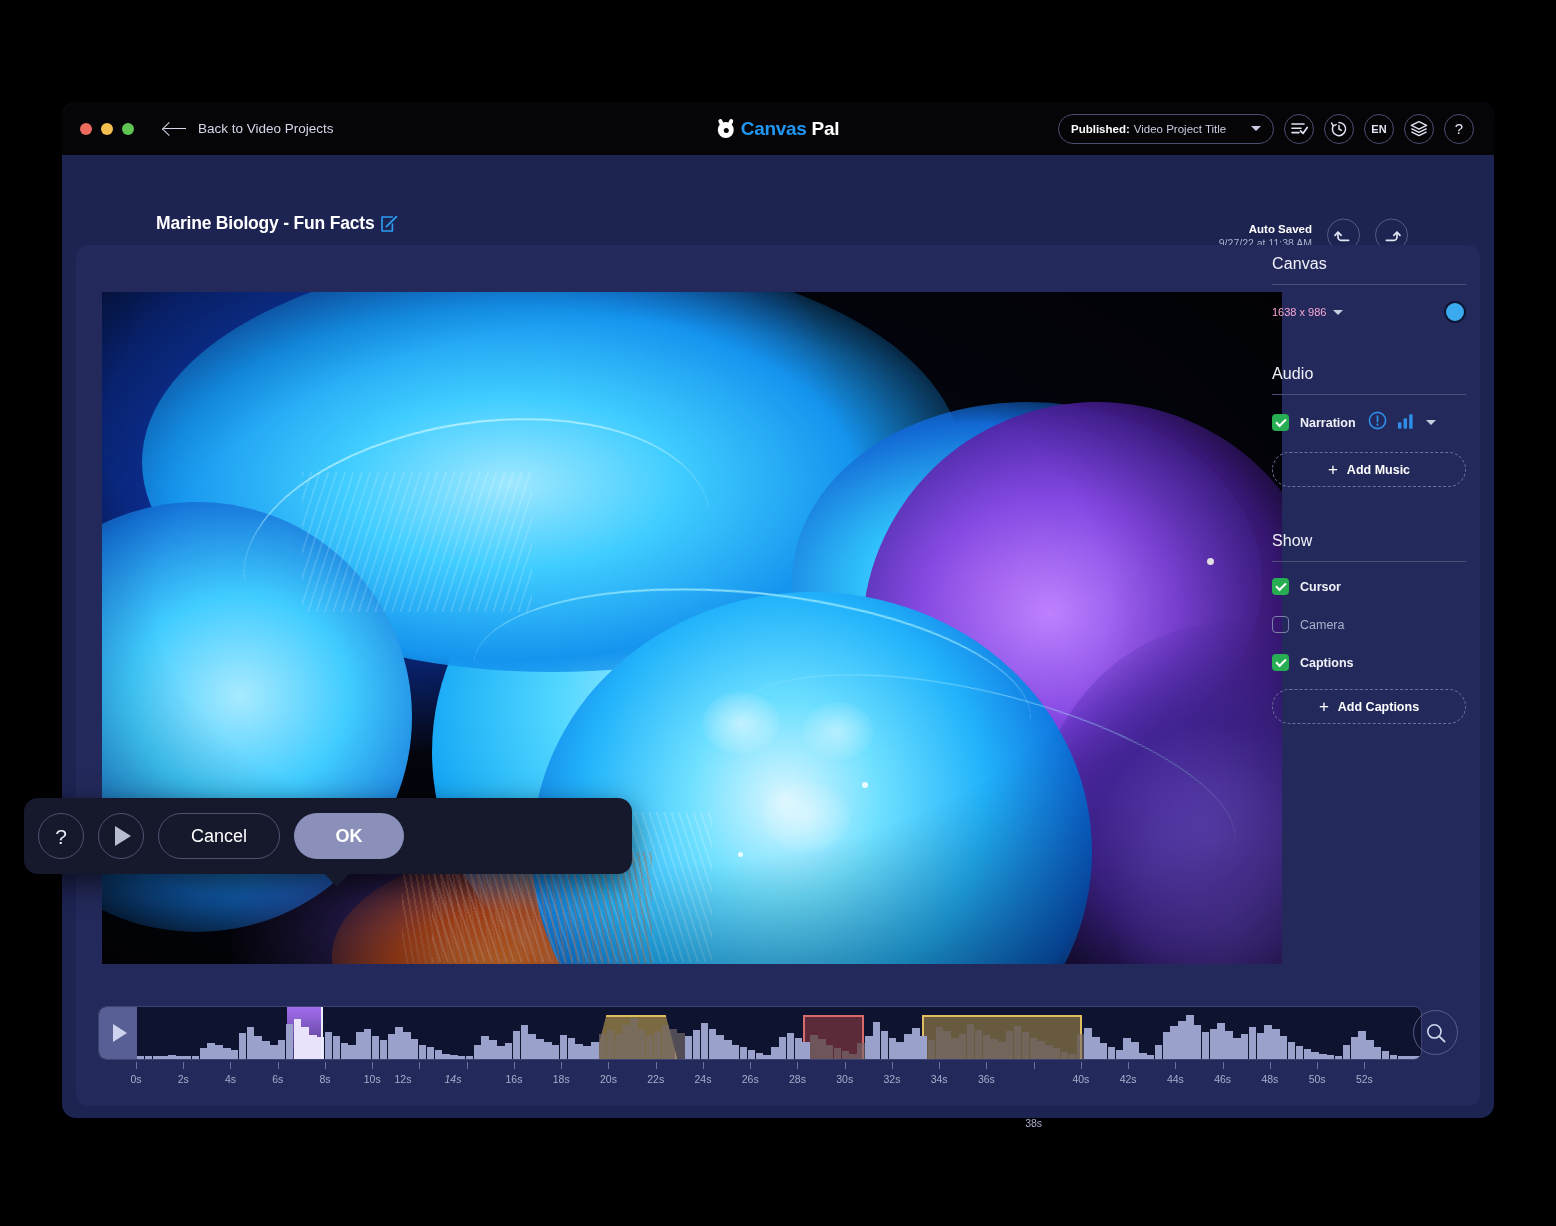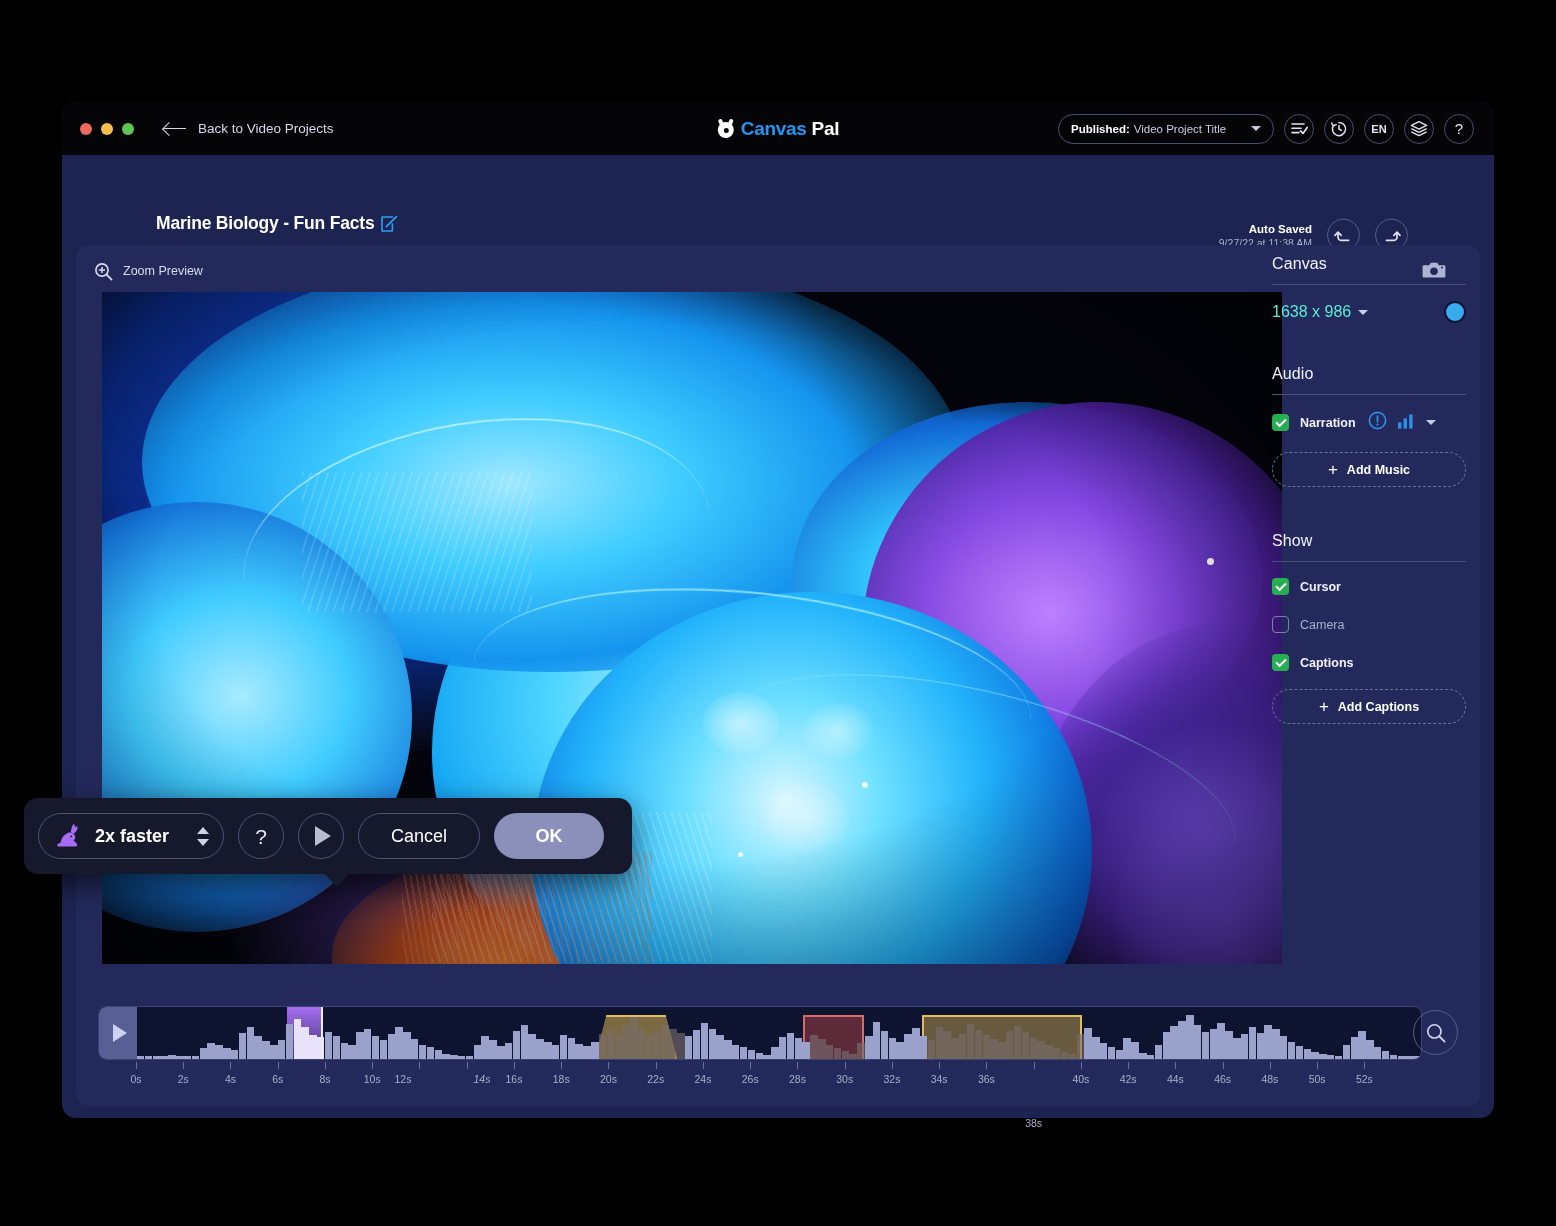--- a/index.html
+++ b/index.html
@@ -140,21 +140,21 @@
   .blob { position:absolute; border-radius:50%; filter: blur(0px); }
 
   
   #side-panel {
     position:absolute; right:14px; top:10px; width:194px; bottom:100px;
     color:#fff;
   }
   .sp-head { font-size:16px; color:#f0f1f8; font-weight:normal; letter-spacing:0.1px;}
   .sp-rule { height:1px; background:#4b5176; margin-top:11px; margin-bottom:16px;}
   .sp-row { display:flex; align-items:center; }
-  .sp-dim { color:#5eead4; font-size:16px;}
+  .sp-dim { color:#f9a8d4; font-size:11px;}
   .sp-caret {
     width:0;height:0;margin-left:7px;
     border-left:5px solid transparent; border-right:5px solid transparent;
     border-top:5.5px solid #c9cde0;
   }
   #canvas-color {
     margin-left:auto; width:22px;height:22px;border-radius:50%;
     background:#3aa9ee; border:2px solid #0e1433; cursor:pointer;
   }
   .chk {
@@ -336,38 +336,20 @@
           <svg width="19" height="16" viewBox="0 0 19 16">
             <path d="M15 5 L15 9.4 A3.4 3.4 0 0 1 11.6 12.8 L4.4 12.8" fill="none" stroke="#e1e4f2" stroke-width="1.7" stroke-linecap="round" stroke-linejoin="round"></path>
             <polyline points="18,7.8 15,4.6 11.8,7.8" fill="none" stroke="#e1e4f2" stroke-width="1.7" stroke-linecap="round" stroke-linejoin="round"></polyline>
           </svg>
         </div>
       </div>
     </div>
 
     <div id="editor-body">
 
-      <div id="preview-head">
-        <div id="zoom-preview-btn">
-          <svg width="19" height="19" viewBox="0 0 19 19">
-            <circle cx="8" cy="8" r="6.1" fill="none" stroke="#d8dbea" stroke-width="1.6"></circle>
-            <line x1="12.4" y1="12.4" x2="17.6" y2="17.6" stroke="#d8dbea" stroke-width="1.8" stroke-linecap="round"></line>
-            <line x1="5.4" y1="8" x2="10.6" y2="8" stroke="#d8dbea" stroke-width="1.5" stroke-linecap="round"></line>
-            <line x1="8" y1="5.4" x2="8" y2="10.6" stroke="#d8dbea" stroke-width="1.5" stroke-linecap="round"></line>
-          </svg>
-          <span class="zp-label">Zoom Preview</span>
-        </div>
-        <div id="camera-icon-btn">
-          <svg width="24" height="19" viewBox="0 0 24 19">
-            <path d="M2 5.2 h5.2 l1.6 -2.4 h6.4 l1.6 2.4 h5.2 a1.4 1.4 0 0 1 1.4 1.4 v9.6 a1.4 1.4 0 0 1 -1.4 1.4 h-20 a1.4 1.4 0 0 1 -1.4 -1.4 v-9.6 a1.4 1.4 0 0 1 1.4 -1.4 z" fill="#aeb4d4"></path>
-            <circle cx="12" cy="11.2" r="3.8" fill="#232a5b"></circle>
-            <circle cx="20" cy="7.6" r="1" fill="#232a5b"></circle>
-          </svg>
-        </div>
-      </div>
 
       <div id="video">
 
         <div class="blob" style="left:0;top:0;width:100%;height:100%;border-radius:0;background:#04050c;"></div>
 
         <div class="blob" style="left:-160px;top:-180px;width:900px;height:640px;background:radial-gradient(ellipse at center, #1446c8 0%, #0b2b8a 45%, rgba(6,14,46,0) 72%);"></div>
 
         <div class="blob" style="left:330px;top:180px;width:640px;height:560px;background:radial-gradient(ellipse at 42% 42%, #bfeeff 0%, #4fd6ff 28%, #17a9f5 52%, #0b5ed8 74%, rgba(8,24,80,0) 88%);"></div>
 
         <div class="blob" style="left:40px;top:-40px;width:820px;height:420px;background:radial-gradient(ellipse at 45% 55%, #9fe8ff 0%, #40cdff 26%, #1594ee 54%, rgba(10,40,120,0) 80%);"></div>
@@ -664,21 +646,21 @@
             <div class="tick-label" style="left: 94.4906px;">4s</div>
             <div class="tick-mark" style="left: 141.736px;"></div>
             <div class="tick-label" style="left: 141.736px;">6s</div>
             <div class="tick-mark" style="left: 188.981px;"></div>
             <div class="tick-label" style="left: 188.981px;">8s</div>
             <div class="tick-mark" style="left: 236.226px;"></div>
             <div class="tick-label" style="left: 236.226px;">10s</div>
             <div class="tick-mark" style="left: 283.472px;"></div>
             <div class="tick-label" style="left: 267px;">12s</div>
             <div class="tick-mark" style="left: 330.717px;"></div>
-            <div class="tick-label" style="left: 346px; font-style: italic;">14s</div>
+            <div class="tick-label" style="left: 317px; font-style: italic;">14s</div>
             <div class="tick-mark" style="left: 377.962px;"></div>
             <div class="tick-label" style="left: 377.962px;">16s</div>
             <div class="tick-mark" style="left: 425.208px;"></div>
             <div class="tick-label" style="left: 425.208px;">18s</div>
             <div class="tick-mark" style="left: 472.453px;"></div>
             <div class="tick-label" style="left: 472.453px;">20s</div>
             <div class="tick-mark" style="left: 519.698px;"></div>
             <div class="tick-label" style="left: 519.698px;">22s</div>
             <div class="tick-mark" style="left: 566.943px;"></div>
             <div class="tick-label" style="left: 566.943px;">24s</div>
@@ -713,33 +695,20 @@
           </div>
         <div id="tl-search">
           <svg width="22" height="22" viewBox="0 0 22 22">
             <circle cx="9.4" cy="9.4" r="6.6" fill="none" stroke="#d2d6ec" stroke-width="1.6"></circle>
             <line x1="14.3" y1="14.3" x2="19.6" y2="19.6" stroke="#d2d6ec" stroke-width="1.8" stroke-linecap="round"></line>
           </svg>
         </div>
       </div>
 
       <div id="speed-popup">
-        <div id="speed-select">
-          <svg id="rabbit-icon" viewBox="0 0 30 26">
-            <path d="M20.6 1.2 c1.5 0.4 2 2.6 1.2 5.2 c-0.5 1.7 -1.3 3 -2.1 3.6 l-1.9 -0.7 c0.2 -1.6 0.6 -4 1.3 -5.9 c0.4 -1.3 0.9 -2.3 1.5 -2.2 z" fill="#a86bf5"></path>
-            <path d="M23.9 3.2 c1.2 0.8 0.9 3 -0.7 5.1 c-1 1.4 -2.2 2.3 -3.1 2.5 l-1.2 -1.5 c0.8 -1.4 2.1 -3.5 3.3 -4.9 c0.7 -0.8 1.3 -1.3 1.7 -1.2 z" fill="#a86bf5"></path>
-            <path d="M16.4 9.6 c3.3 0 5.8 2.1 5.8 4.6 c0 1.5 -0.8 2.6 -1.9 3.4 c1.6 0.9 3.1 2.3 3.8 4.2 c0.3 0.9 -0.2 1.6 -1 1.6 h-17.8 c-1 0 -1.5 -0.9 -0.9 -1.7 c0.9 -1.2 2.3 -2 3.6 -2.4 c0.1 -3.4 2.4 -7.1 5.5 -8.6 c0.9 -0.5 1.9 -1.1 2.9 -1.1 z" fill="#a86bf5"></path>
-            <circle cx="18.2" cy="13.4" r="0.9" fill="#16182c"></circle>
-          </svg>
-          <span id="speed-value">2x faster</span>
-          <span id="stepper">
-            <span class="step-up"></span>
-            <span class="step-dn"></span>
-          </span>
-        </div>
 
         <div class="pop-circle">
           <span class="qm">?</span>
         </div>
 
         <div class="pop-circle">
           <span class="play-tri"></span>
         </div>
 
         <div id="cancel-btn">Cancel</div>

